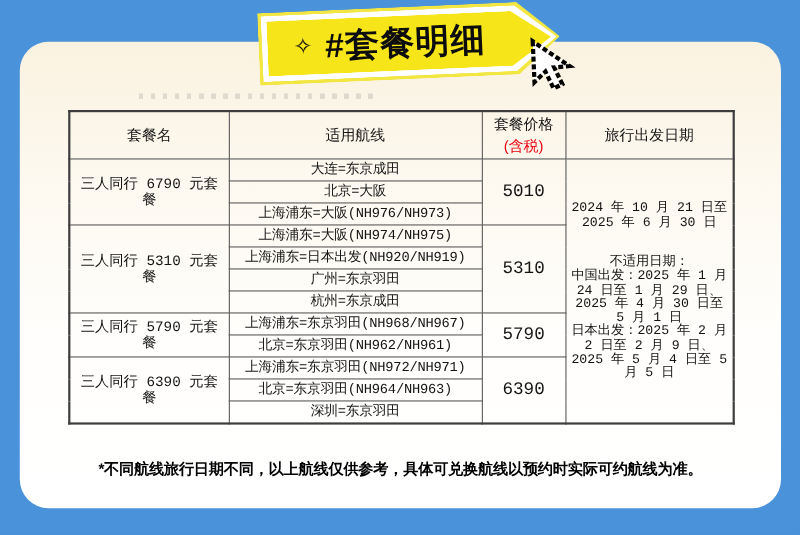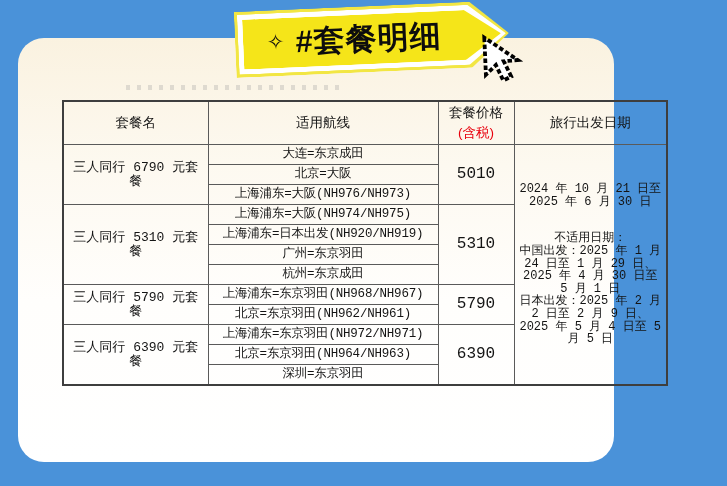--- a/index.html
+++ b/index.html
@@ -3,21 +3,21 @@
 <meta charset="utf-8">
 <style>
   html,body{margin:0;padding:0;}
   body{
     width:727px;height:486px;overflow:hidden;position:relative;
     background:#4a92d9;
     font-family:"Liberation Sans","DejaVu Sans",sans-serif;
     color:#111;
   }
   .card{
-    position:absolute;left:18px;top:38px;width:596px;height:424px;
+    position:absolute;left:18px;top:38px;width:692px;height:424px;
     background:linear-gradient(180deg,#faf2e0 0%,#fdf9f0 30%,#fffefc 62%,#ffffff 100%);
     border-radius:26px;
   }
   
   .remnant{
     position:absolute;left:108px;top:47px;width:218px;height:5px;
     background:repeating-linear-gradient(90deg,#c7c4bd 0 4px,transparent 4px 11px);
     opacity:.55;
   }
   
@@ -142,20 +142,21 @@
         </tr>
         <tr>
           <td class="cell-route">北京=东京羽田(NH964/NH963)</td>
         </tr>
         <tr>
           <td class="cell-route">深圳=东京羽田</td>
         </tr>
       </tbody>
   </table>
 
+  <div class="footnote">*不同航线旅行日期不同，以上航线仅供参考，具体可兑换航线以预约时实际可约航线为准。</div>
 </div>
 
 <div class="banner">
   <div class="b-rim"></div>
   <div class="b-white"></div>
   <div class="b-core"></div>
   <div class="banner-text">
     <span class="sparkle">✧</span>
     <span>#套餐明细</span>
   </div>

